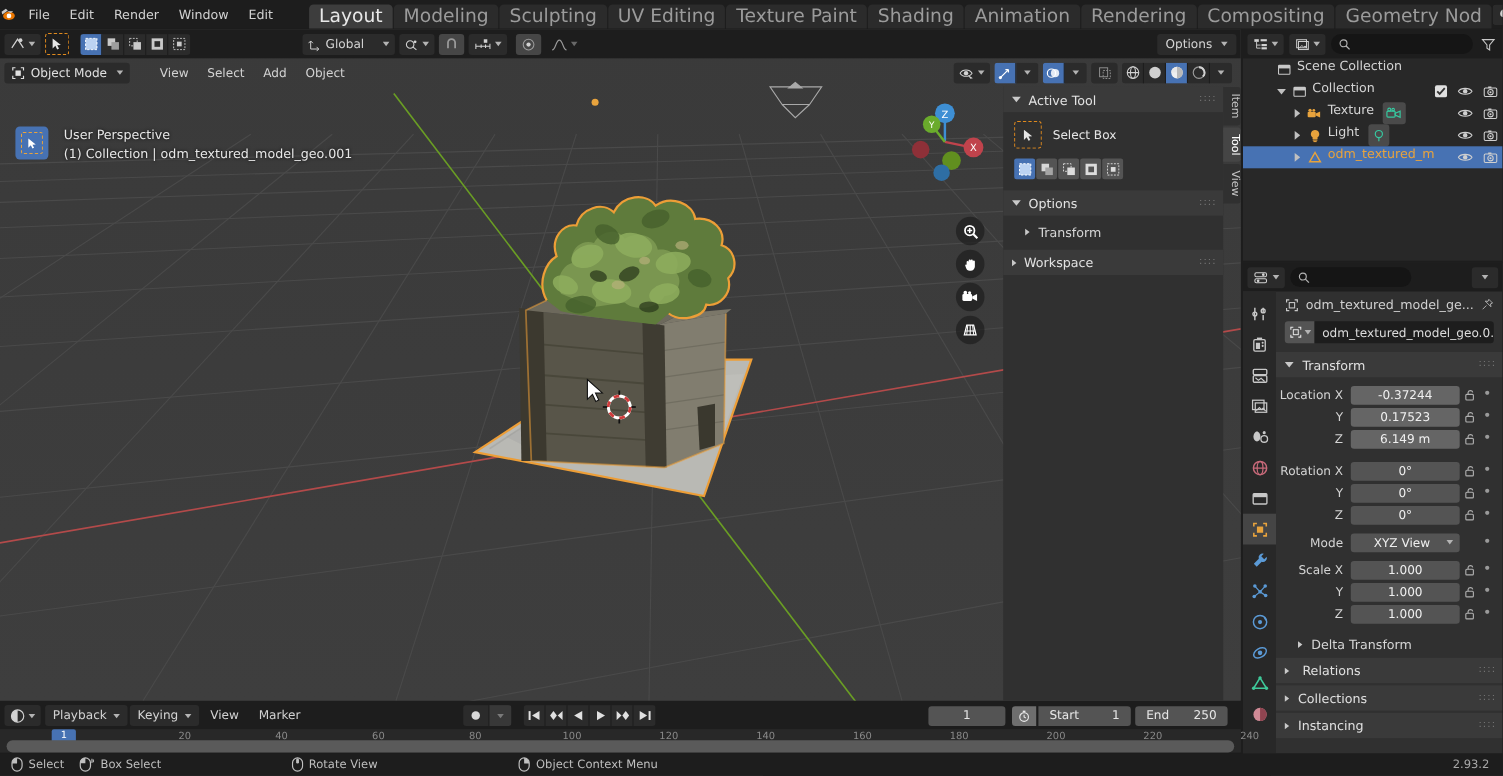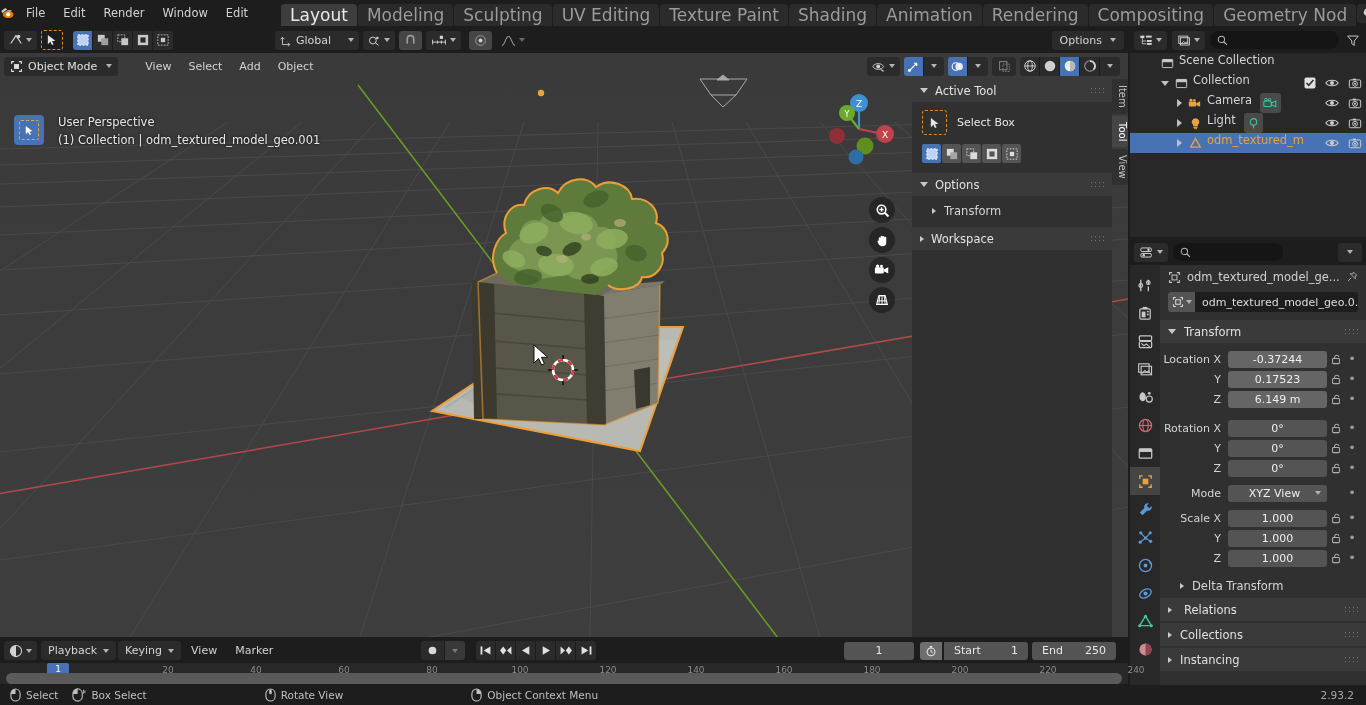--- a/index.html
+++ b/index.html
@@ -730,21 +730,21 @@
             <span style="width:0;height:0;border-top:4px solid transparent;border-bottom:4px solid transparent;border-left:5px solid #c0c0c0"></span>
           </div>
           <span style="width: 18px; display: flex; align-items: center; justify-content: center;">
             <svg width="14" height="13" viewBox="0 0 18 14">
               <rect x="1" y="4.4" width="9.4" height="6.6" rx="1.3" fill="#e8a33d"></rect>
               <path d="M10.4 6.6 L15.6 4.2 L15.6 11.2 L10.4 8.8z" fill="#e8a33d"></path>
               <circle cx="3.8" cy="2.8" r="1.9" fill="#e8a33d"></circle>
               <circle cx="8.2" cy="2.8" r="1.6" fill="#e8a33d"></circle>
             </svg>
           </span>
-          <span style="color: rgb(212, 212, 212); margin-left: 3px;">Camera</span>
+          <span style="color: rgb(212, 212, 212); margin-left: 3px;">Texture</span>
           <span style="margin-left: 8px; background: rgb(74, 74, 74); border-radius: 3px; padding: 1px 3px; display: flex; align-items: center;">
             <svg width="15" height="13" viewBox="0 0 18 14">
               <rect x="1" y="4" width="9" height="6.6" rx="1.2" fill="none" stroke="#36c9a0" stroke-width="1.3"></rect>
               <path d="M10 6.4 L15.4 4 L15.4 10.8 L10 8.4z" fill="none" stroke="#36c9a0" stroke-width="1.3"></path>
               <circle cx="3.6" cy="2.4" r="1.6" fill="none" stroke="#36c9a0" stroke-width="1.2"></circle>
               <circle cx="7.8" cy="2.4" r="1.4" fill="none" stroke="#36c9a0" stroke-width="1.2"></circle>
             </svg>
           </span>
           <span class="ic-r">
             <span>

